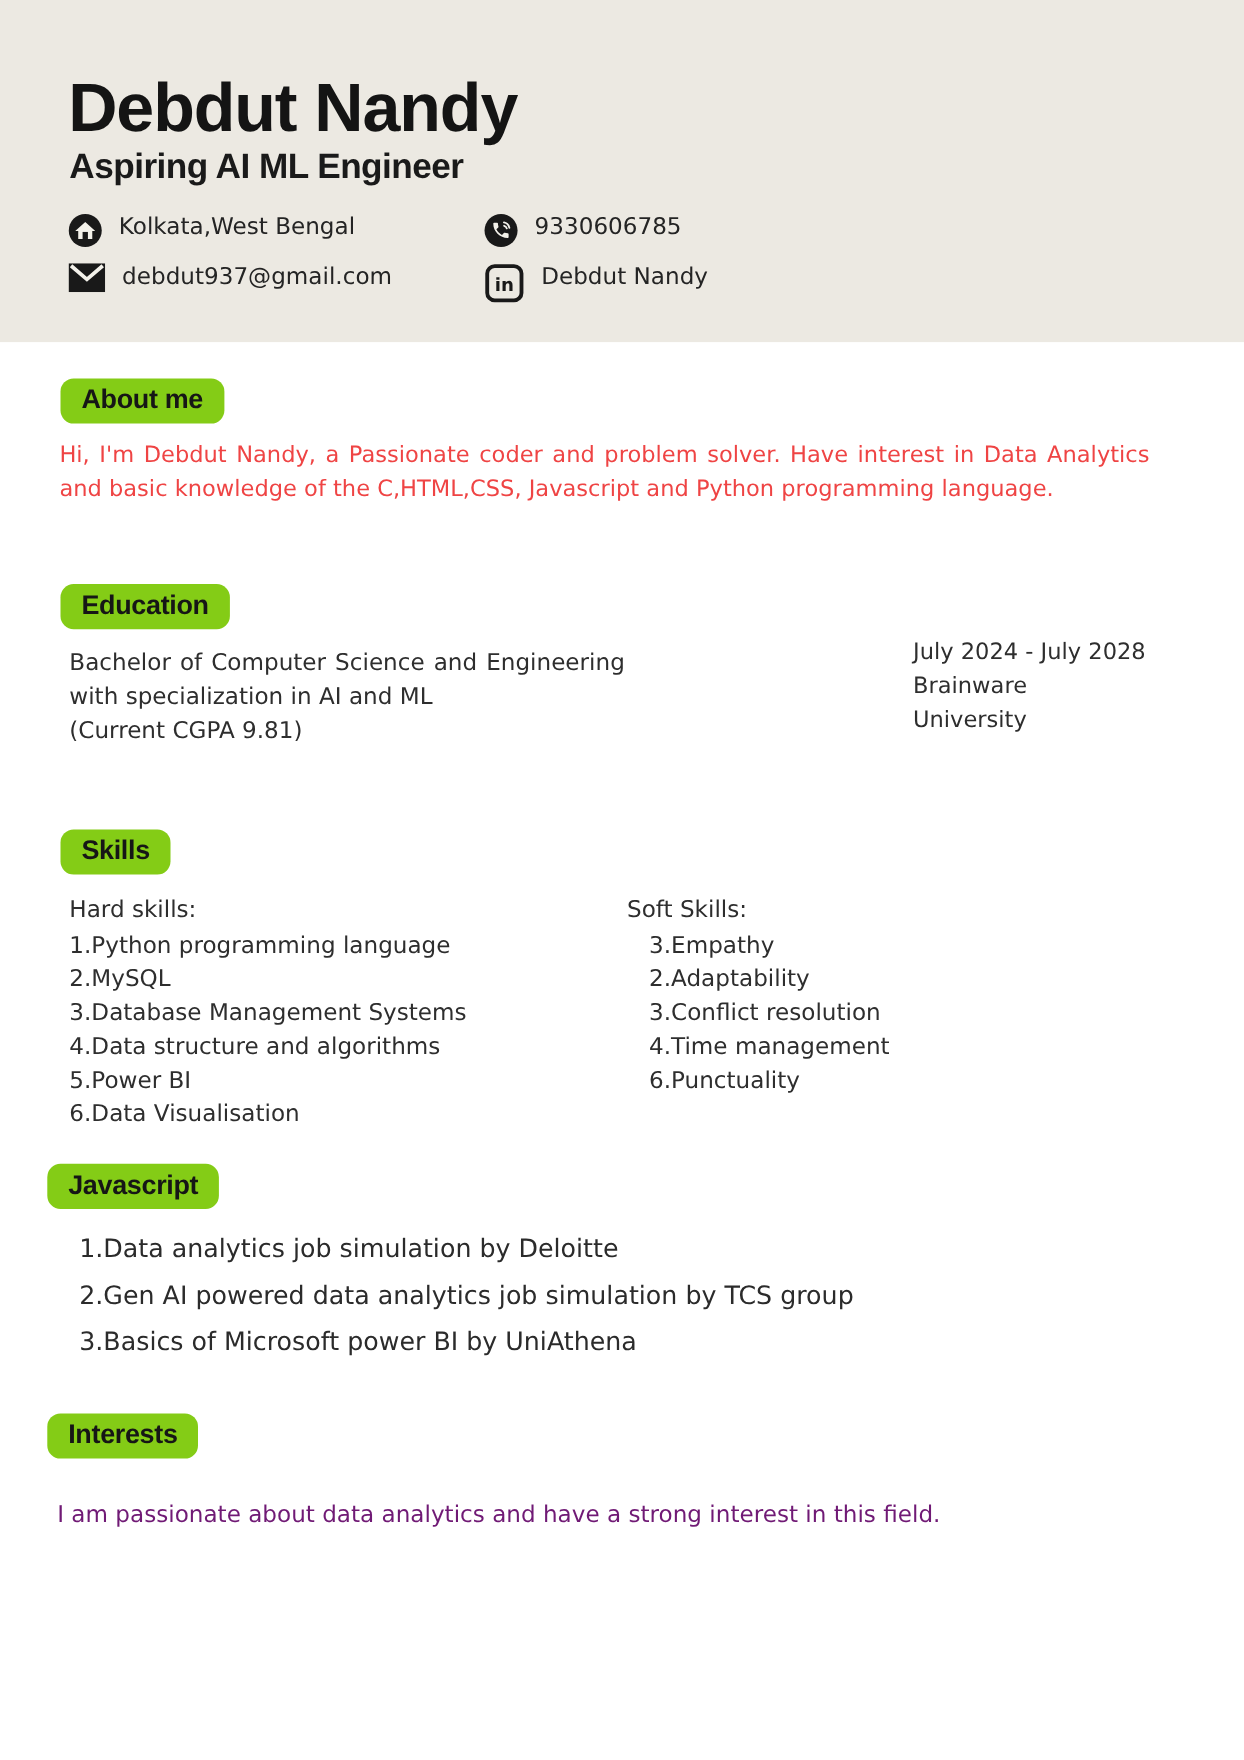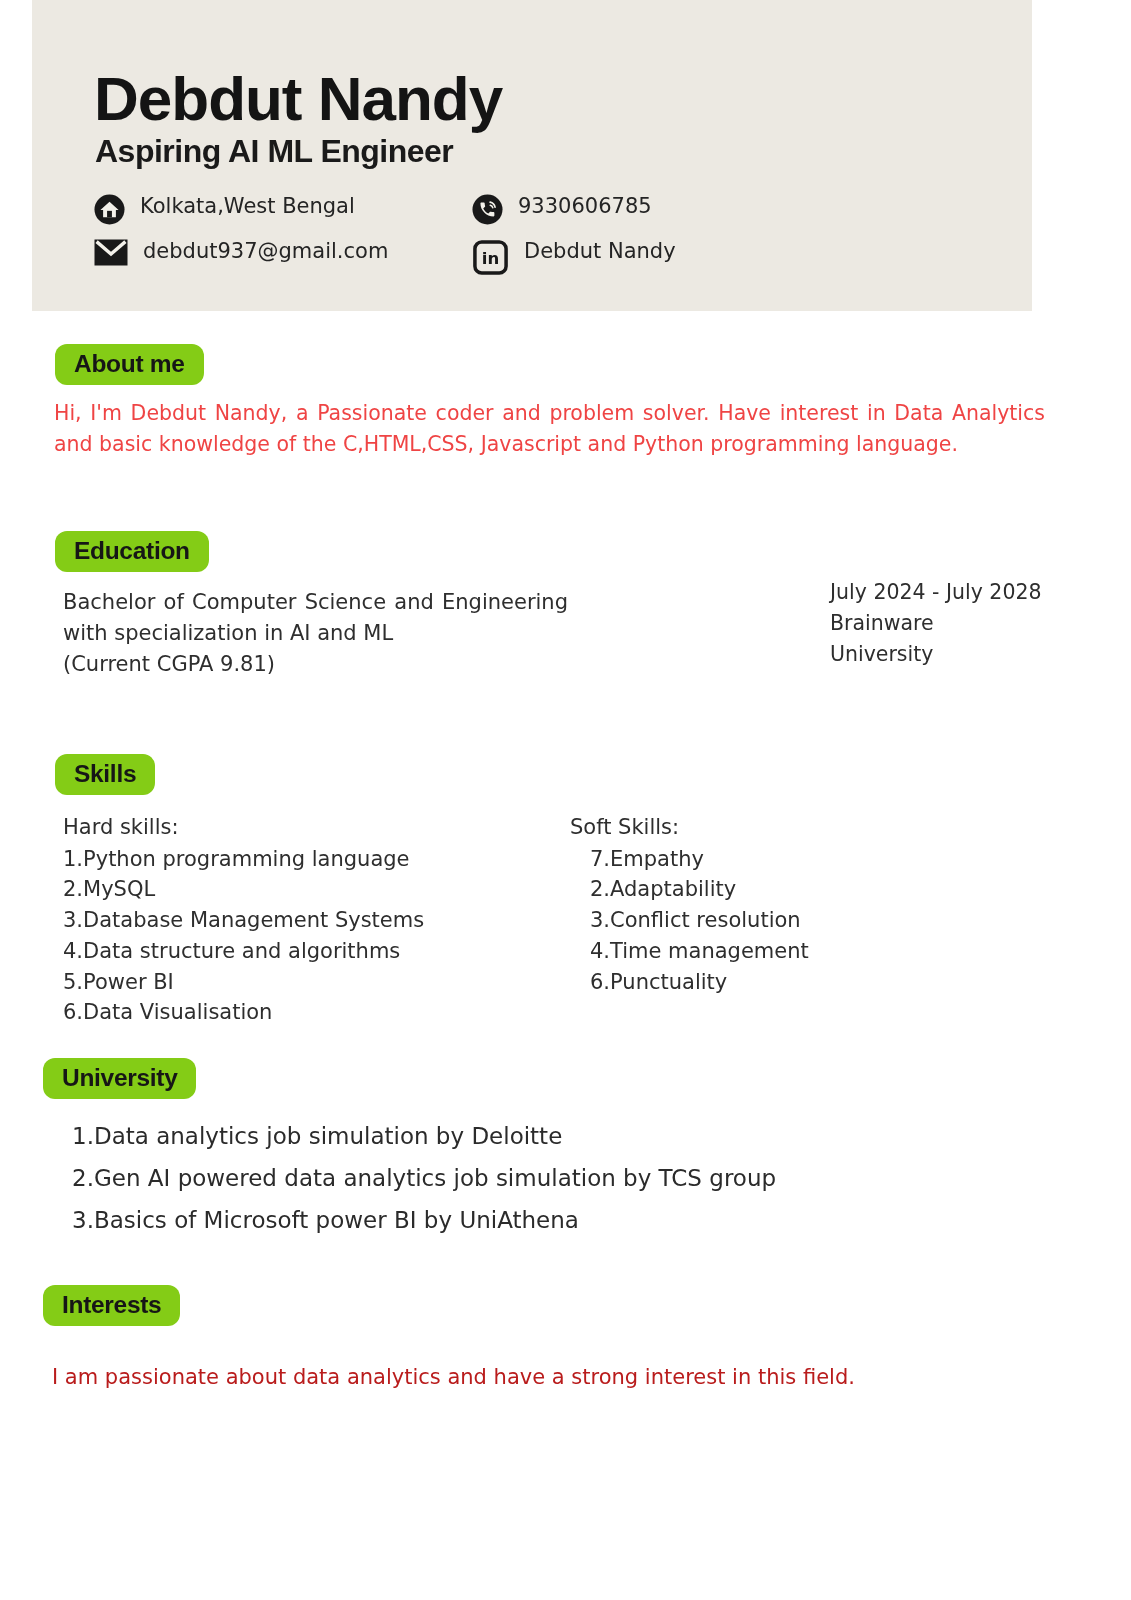--- a/index.html
+++ b/index.html
@@ -5,23 +5,22 @@
   * { margin: 0; padding: 0; box-sizing: border-box; }
   html, body { background: #ffffff; }
   body {
     width: 1131px; height: 1600px;
     font-family: "DejaVu Sans", sans-serif;
     color: #2e2e2e;
     position: relative;
     overflow: hidden;
   }
   .header {
-    width: 1000px; height: 311px;
+    width: 1131px; height: 311px;
     background: #ece9e2;
-    margin-left: 32px;
   }
   .name {
     padding: 66px 0 0 62px;
     font-family: "Liberation Sans", sans-serif;
     font-size: 62px; font-weight: bold; letter-spacing: -1px;
     color: #141414; line-height: 1.05;
   }
   .subtitle {
     padding-left: 63px; margin-top: 2px;
     font-family: "Liberation Sans", sans-serif;
@@ -77,21 +76,21 @@
   }
   .skills-col { font-size: 21px; line-height: 30.7px; color: #2e2e2e; }
   .skills-col .col-label { margin-bottom: 1px; }
   .skills-col.soft .skill-line { padding-left: 20px; }
 
   .cert-list { margin: 25px 0 0 72px; }
   .cert-item { font-size: 23px; line-height: 24px; margin-bottom: 18px; color: #2b2b2b; }
 
   .interests-text {
     margin: 39px 0 0 52px;
-    font-size: 21px; color: #b91c1c;
+    font-size: 21px; color: #701a75;
   }
 </style>
 </head>
 <body>
 
 <header class="header">
   <h1 class="name">Debdut Nandy</h1>
   <div class="subtitle">Aspiring AI ML Engineer</div>
 
   <div class="contact-grid">
@@ -173,31 +172,31 @@
         <div class="col-label">Hard skills:</div>
         <div class="skill-line">1.Python programming language</div>
         <div class="skill-line">2.MySQL</div>
         <div class="skill-line">3.Database Management Systems</div>
         <div class="skill-line">4.Data structure and algorithms</div>
         <div class="skill-line">5.Power BI</div>
         <div class="skill-line">6.Data Visualisation</div>
       </div>
       <div class="skills-col soft">
         <div class="col-label">Soft Skills:</div>
-        <div class="skill-line">7.Empathy</div>
+        <div class="skill-line">3.Empathy</div>
         <div class="skill-line">2.Adaptability</div>
         <div class="skill-line">3.Conflict resolution</div>
         <div class="skill-line">4.Time management</div>
         <div class="skill-line">6.Punctuality</div>
       </div>
     </div>
   </section>
 
   <section>
-    <div class="pill pill-cert">University</div>
+    <div class="pill pill-cert">Javascript</div>
     <div class="cert-list">
       <div class="cert-item">1.Data analytics job simulation by Deloitte</div>
       <div class="cert-item">2.Gen AI powered data analytics job simulation by TCS group</div>
       <div class="cert-item">3.Basics of Microsoft power BI by UniAthena</div>
     </div>
   </section>
 
   <section>
     <div class="pill pill-interests">Interests</div>
     <p class="interests-text">I am passionate about data analytics and have a strong interest in this field.</p>

